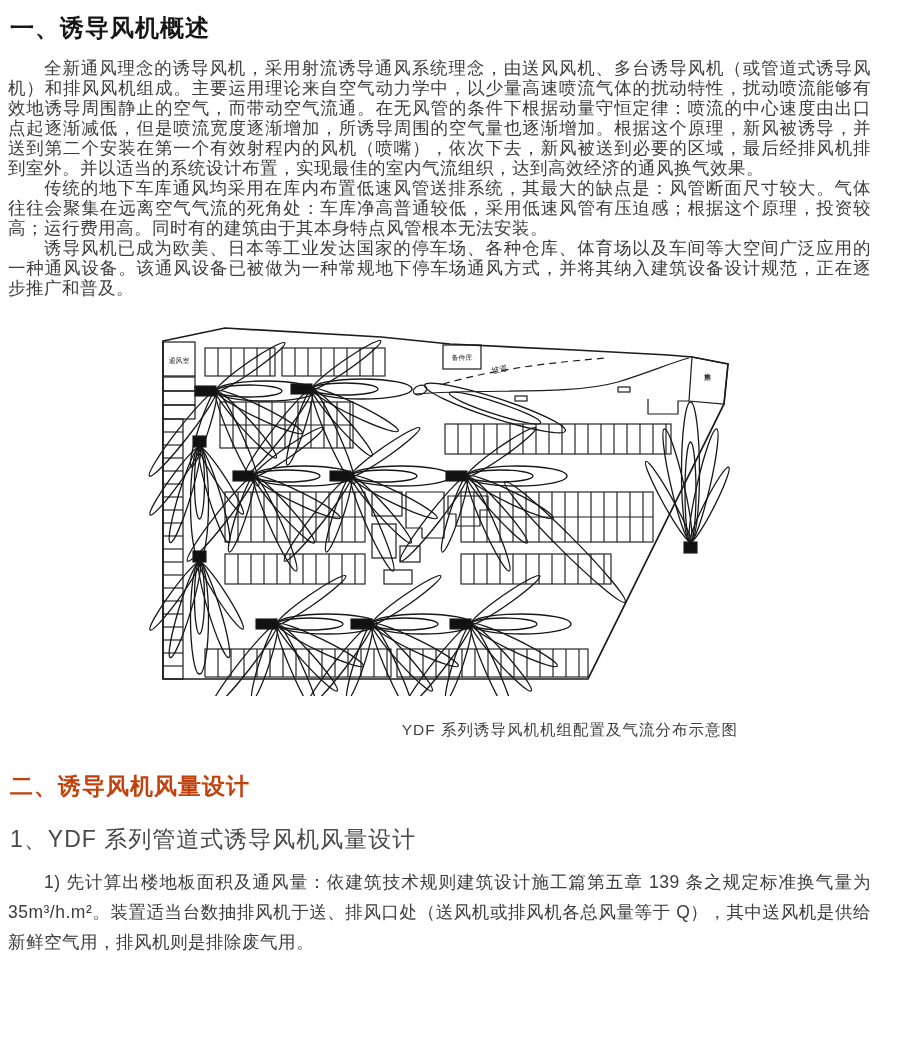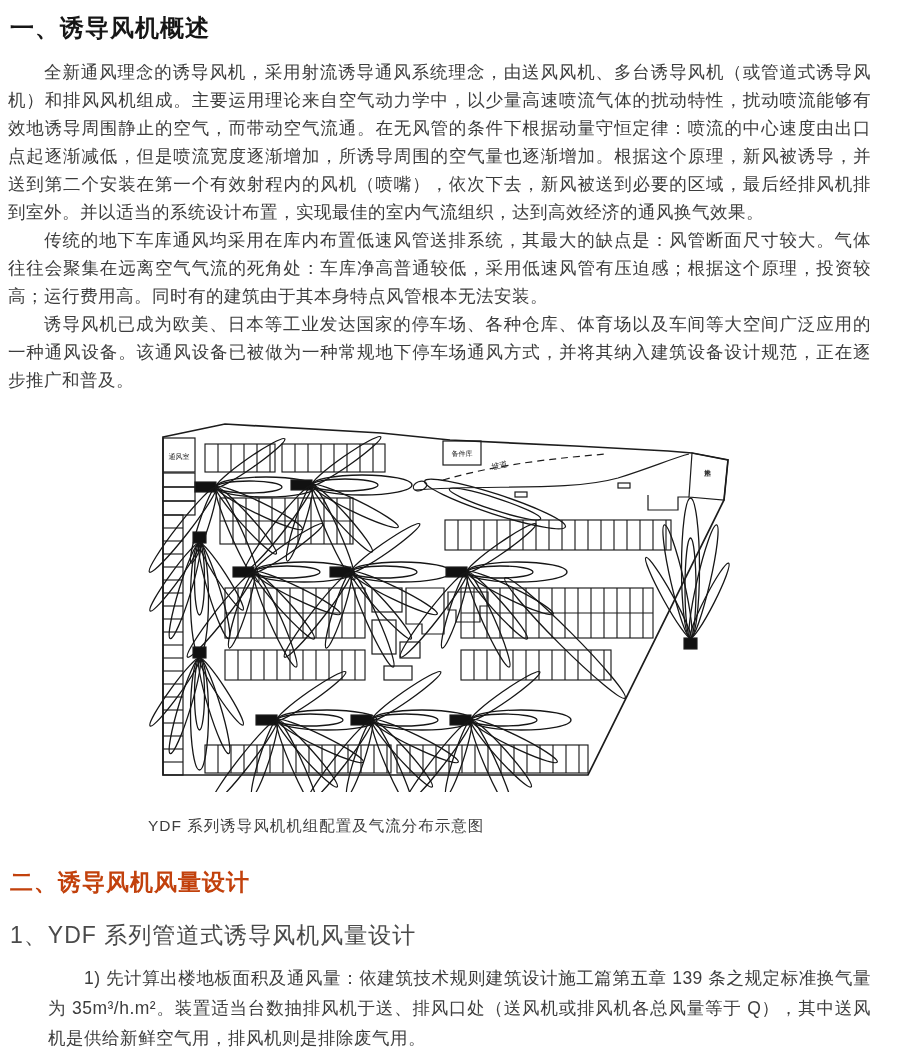--- a/index.html
+++ b/index.html
@@ -6,41 +6,41 @@
   html,body { width:900px; height:1049px; background:#ffffff; overflow:hidden; }
   body { font-family:"Liberation Sans","DejaVu Sans",sans-serif; color:#3d3d3d; }
   .page { width:887px; height:1049px; padding:10px 16px 16px 8px; position:relative; }
 
   h1.sec-heading {
     font-size:24px; font-weight:700; color:#161616;
     letter-spacing:1px; margin:2px 0 14px 2px;
     font-family:"Liberation Serif","DejaVu Serif",serif;
   }
   p.body-para {
-    font-size:17.5px; line-height:28px; text-align:justify;
+    font-size:17.5px; line-height:20px; text-align:justify;
     text-indent:36px; color:#3d3d3d; letter-spacing:0.5px;
   }
 
   .figure-wrap { margin:26px 0 0 140px; width:590px; }
   .figure-wrap svg { display:block; }
   .figure-caption {
-    margin-top:24px; text-align:left; font-size:15.5px;
+    margin-top:24px; text-align:right; font-size:15.5px;
     color:#3f3f3f; letter-spacing:1px;
   }
 
   h1.sec2-heading {
     font-size:23px; font-weight:700; color:#c2410c;
     letter-spacing:1px; margin:30px 0 0 2px;
     font-family:"Liberation Serif","DejaVu Serif",serif;
   }
   h2.sub-heading {
     font-size:23px; font-weight:400; color:#4a4a4a;
     letter-spacing:1px; margin:22px 0 12px 2px;
   }
-  p.body-para.last { line-height:30px;margin-left:40px; }
+  p.body-para.last { line-height:30px; }
 </style>
 </head>
 <body>
 
 <div class="page">
 
   <h1 class="sec-heading">一、诱导风机概述</h1>
 
   <p class="body-para">全新通风理念的诱导风机，采用射流诱导通风系统理念，由送风风机、多台诱导风机（或管道式诱导风机）和排风风机组成。主要运用理论来自空气动力学中，以少量高速喷流气体的扰动特性，扰动喷流能够有效地诱导周围静止的空气，而带动空气流通。在无风管的条件下根据动量守恒定律：喷流的中心速度由出口点起逐渐减低，但是喷流宽度逐渐增加，所诱导周围的空气量也逐渐增加。根据这个原理，新风被诱导，并送到第二个安装在第一个有效射程内的风机（喷嘴），依次下去，新风被送到必要的区域，最后经排风机排到室外。并以适当的系统设计布置，实现最佳的室内气流组织，达到高效经济的通风换气效果。</p>
   <p class="body-para">传统的地下车库通风均采用在库内布置低速风管送排系统，其最大的缺点是：风管断面尺寸较大。气体往往会聚集在远离空气气流的死角处：车库净高普通较低，采用低速风管有压迫感；根据这个原理，投资较高；运行费用高。同时有的建筑由于其本身特点风管根本无法安装。</p>

